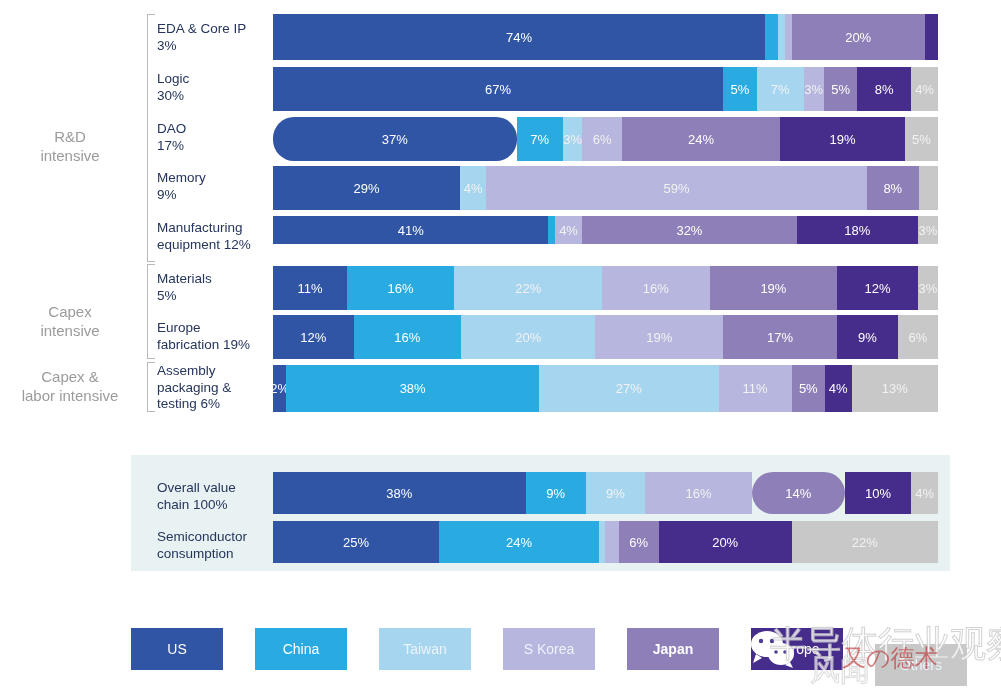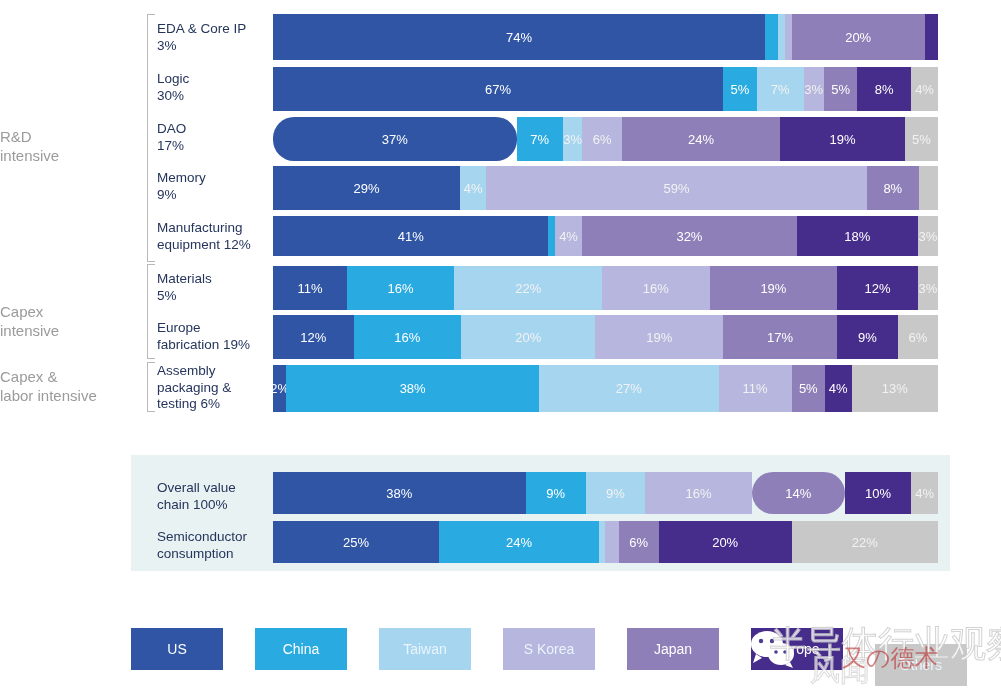--- a/index.html
+++ b/index.html
@@ -10,21 +10,21 @@
     font-family:"Liberation Sans", sans-serif;
     position:relative;
     overflow:hidden;
   }
 
   #chart-root { position:absolute; left:0; top:0; width:1001px; height:688px; }
 
   
   .group-label {
     position:absolute;
-    text-align:left;
+    text-align:center;
     color:#9b9b9b;
     font-size:15px;
     line-height:19px;
     right:0;
     width:140px;
   }
 
   .group-bracket {
     position:absolute;
     border-left:1.5px solid #b9b9b9;
@@ -260,21 +260,21 @@
         <span>4%</span>
       </div>
       <div class="seg dim" style="width: 57.2816%; background: rgb(182, 182, 222);">
         <span>59%</span>
       </div>
       <div class="seg" style="width: 7.76699%; background: rgb(142, 127, 184);">
         <span>8%</span>
       </div>
       <div class="seg dim" style="width: 2.91262%; background: rgb(200, 200, 200);"></div>
     </div>
-  <div class="bar-row" style="top:216px;height:40px;">
+  <div class="bar-row" style="top:216px;height:28px;">
       <div class="seg" style="width: 41.4141%; background: rgb(47, 85, 164);">
         <span>41%</span>
       </div>
       <div class="seg" style="width: 1.0101%; background: rgb(41, 171, 226);"></div>
       <div class="seg dim" style="width: 4.0404%; background: rgb(182, 182, 222);">
         <span>4%</span>
       </div>
       <div class="seg" style="width: 32.3232%; background: rgb(142, 127, 184);">
         <span>32%</span>
       </div>
@@ -415,21 +415,21 @@
       </div>
       <div class="legend-item" style="background: rgb(41, 171, 226);">
         <span>China</span>
       </div>
       <div class="legend-item dim-text" style="background: rgb(166, 213, 240);">
         <span>Taiwan</span>
       </div>
       <div class="legend-item dim-text" style="background: rgb(182, 182, 222);">
         <span>S Korea</span>
       </div>
-      <div class="legend-item" style="background: rgb(142, 127, 184);">
+      <div class="legend-item" style="background: rgb(142, 127, 184); font-weight: bold;">
         <span>Japan</span>
       </div>
       <div class="legend-item" style="background: rgb(71, 45, 139);">
         <span>Europe</span>
       </div>
       <div class="legend-item dim-text" style="background: rgb(200, 200, 200); margin-top: 16px;">
         <span>Others</span>
       </div>
     </div>
 

